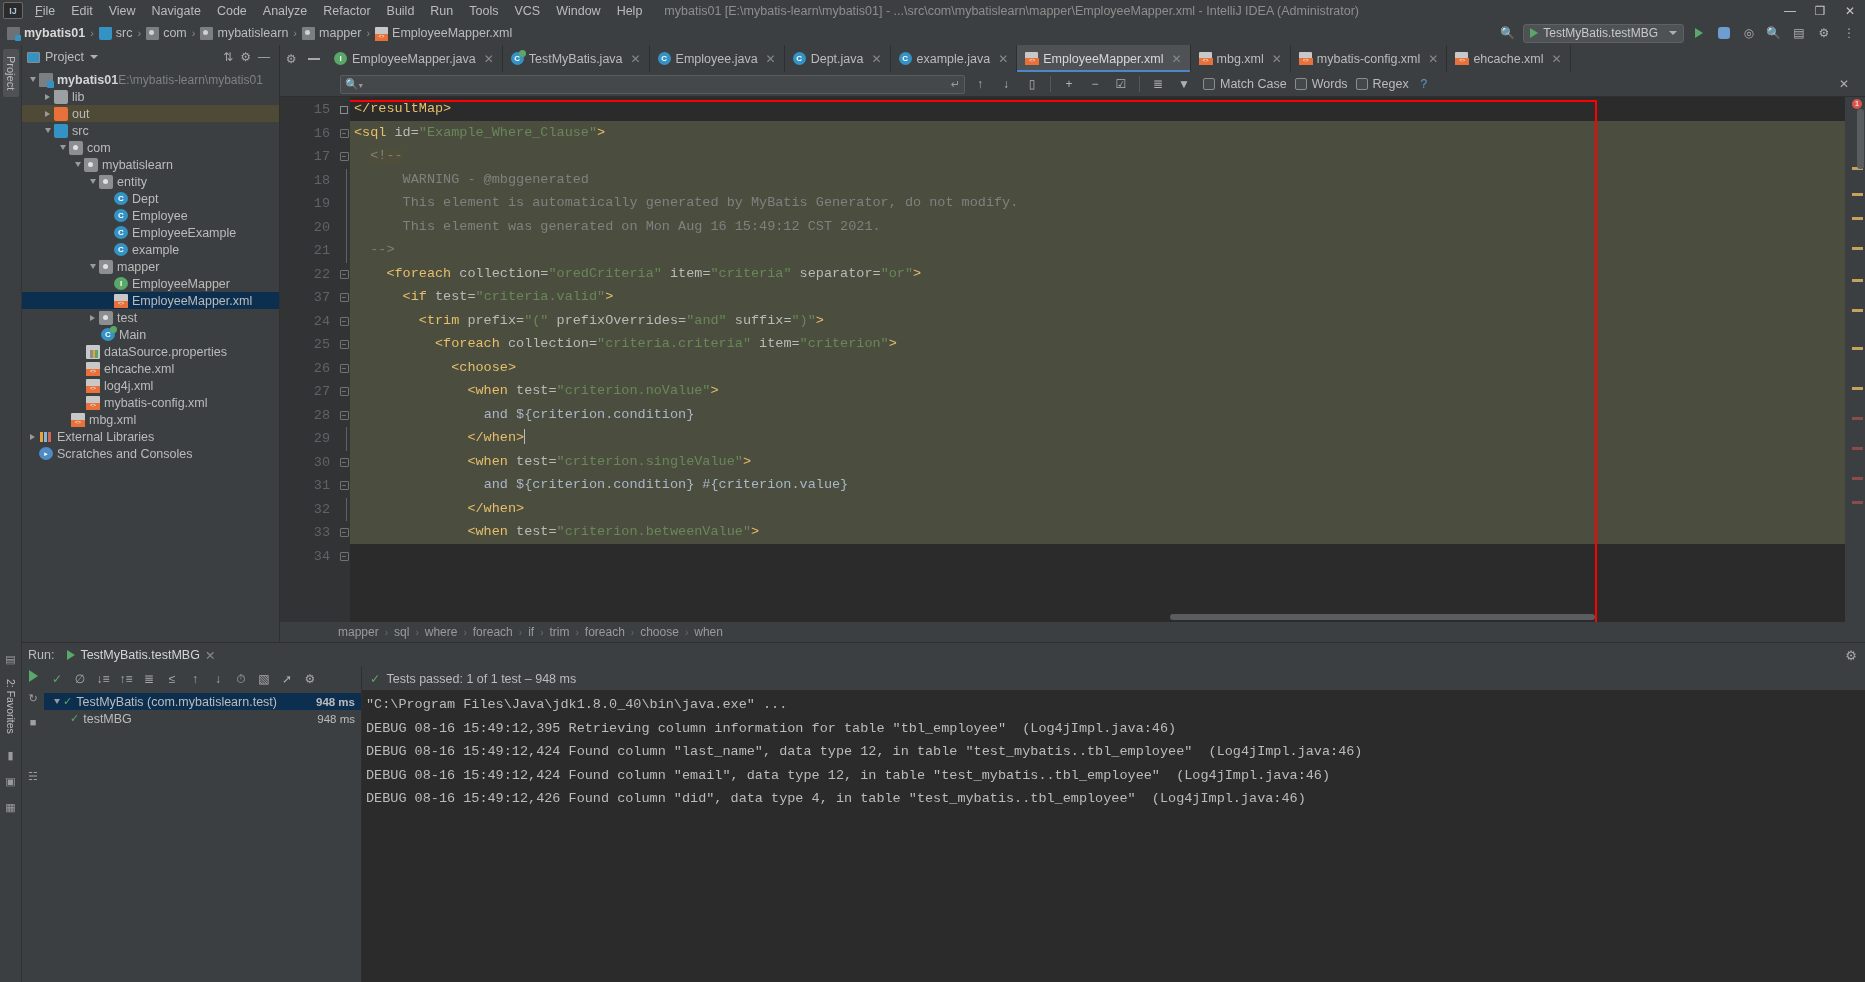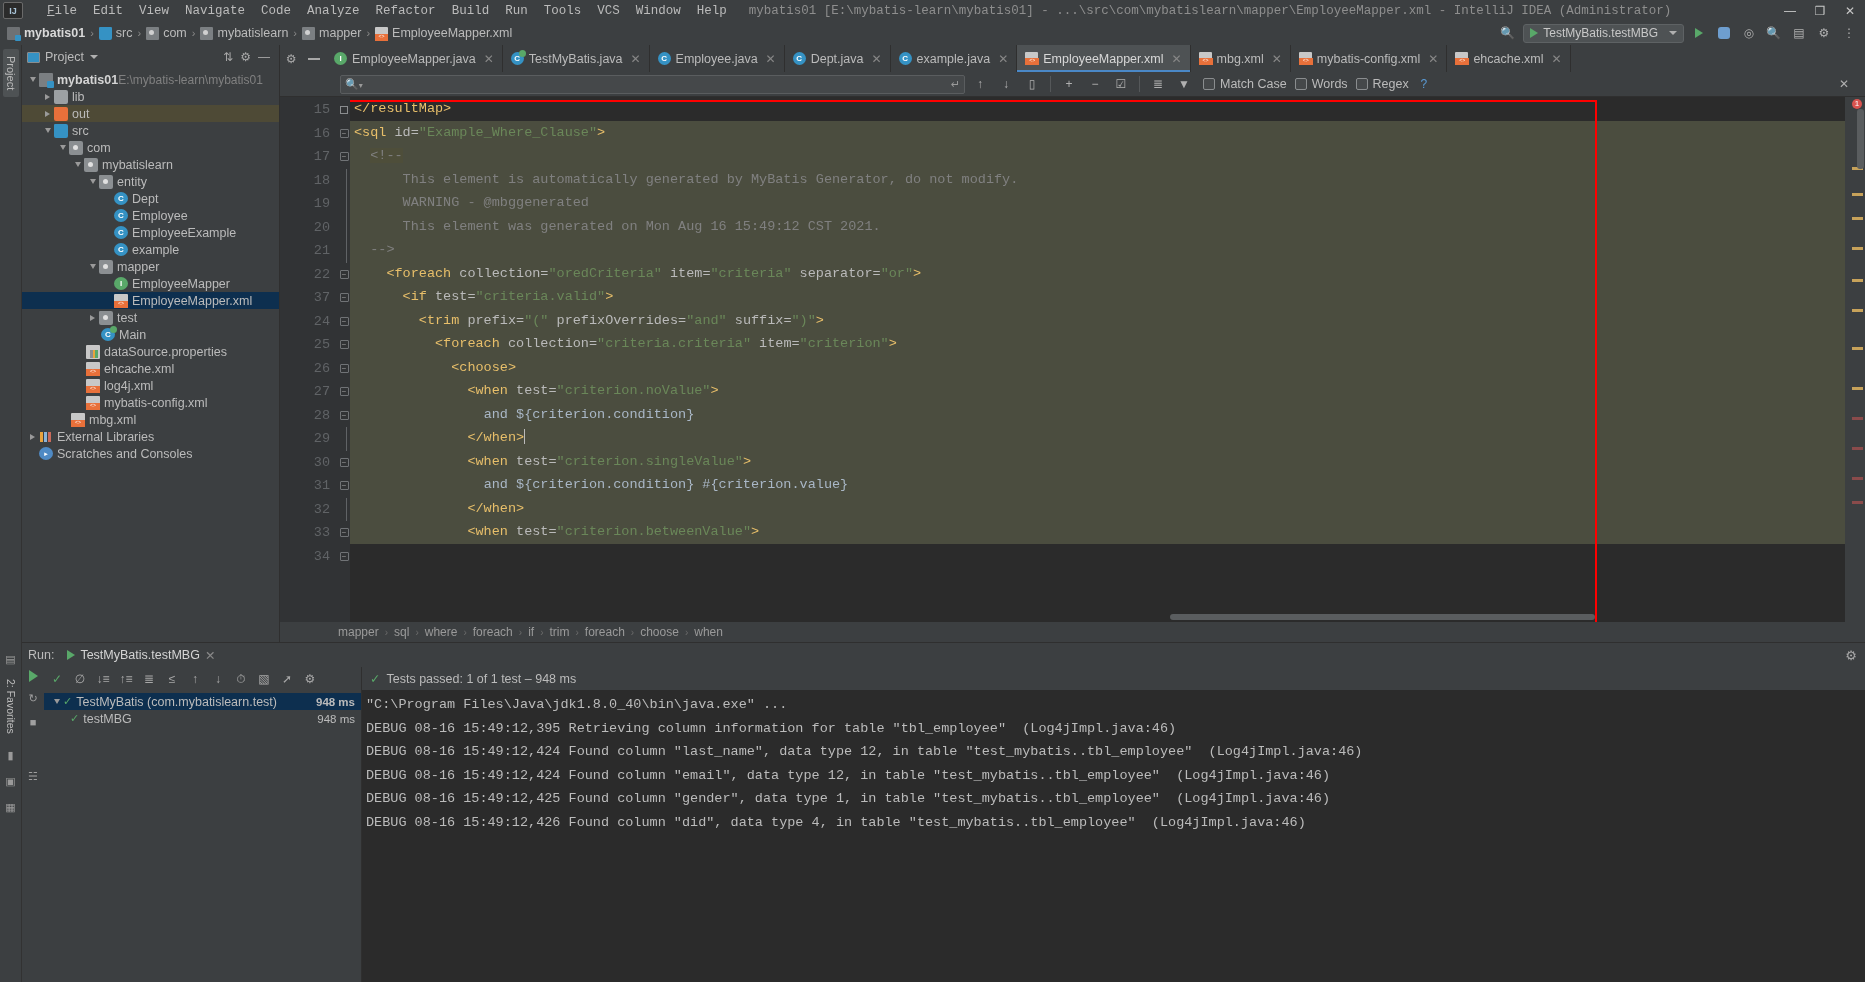--- a/index.html
+++ b/index.html
@@ -15,21 +15,21 @@
   
   .titlebar {
     height: 21px; background: #3c3f41; display: flex; align-items: center;
     flex: 0 0 21px; position: relative;
   }
   .logo-box {
     width: 20px; height: 17px; margin-left: 3px; background: #2b2b2b;
     border: 1px solid #6a6a6a; border-radius: 2px; display:flex; align-items:center; justify-content:center;
     font-size: 9px; color:#a9c4d8; font-weight:bold;
   }
-  .menubar { display: flex; align-items: center; margin-left: 16px; gap: 0px; font-family: Liberation Mono, monospace; }
+  .menubar { display: flex; align-items: center; margin-left: 4px; gap: 0px; }
   .menu-item {
     font-size: 12.5px; color: #bbbbbb; padding: 2px 8px; cursor: default; white-space: nowrap;
   }
   .menu-item u { text-decoration: underline; }
   .win-ctrls { margin-left:auto; display:flex; align-items:center; z-index:3; }
   .win-btn { width: 30px; height: 21px; display:flex; align-items:center; justify-content:center; font-size: 12px; color:#c8c8c8; }
 
   
   .navbar {
     height: 24px; background:#3c3f41; display:flex; align-items:center; flex:0 0 24px;
@@ -620,23 +620,23 @@
             </div>
         </div>
 
         <div class="code-scroll">
           <div class="cline"><span class="t-tag">&lt;/resultMap&gt;</span></div>
 
           <div class="cline hl"><span class="t-tag">&lt;sql </span><span class="t-attr">id=</span><span class="t-val">"Example_Where_Clause"</span><span class="t-tag">&gt;</span></div>
 
           <div class="cline hl"><span style="color:transparent;">  </span><span class="t-cmt" style="background:#4e4e3a;">&lt;!--</span></div>
 
+          <div class="cline hl"><span style="color:transparent;">    </span><span class="t-cmt">  WARNING - @mbggenerated</span></div>
+
           <div class="cline hl"><span style="color:transparent;">    </span><span class="t-cmt">  This element is automatically generated by MyBatis Generator, do not modify.</span></div>
-
-          <div class="cline hl"><span style="color:transparent;">    </span><span class="t-cmt">  WARNING - @mbggenerated</span></div>
 
           <div class="cline hl"><span style="color:transparent;">    </span><span class="t-cmt">  This element was generated on Mon Aug 16 15:49:12 CST 2021.</span></div>
 
           <div class="cline hl"><span style="color:transparent;">  </span><span class="t-cmt">--&gt;</span></div>
 
 
           <div class="cline hl"><span style="color:transparent;">    </span><span class="t-tag">&lt;foreach </span><span class="t-attr">collection=</span><span class="t-val">"oredCriteria"</span><span class="t-attr"> item=</span><span class="t-val">"criteria"</span><span class="t-attr"> separator=</span><span class="t-val">"or"</span><span class="t-tag">&gt;</span></div>
 
           <div class="cline hl"><span style="color:transparent;">      </span><span class="t-tag">&lt;if </span><span class="t-attr">test=</span><span class="t-val">"criteria.valid"</span><span class="t-tag">&gt;</span></div>
 
@@ -769,21 +769,20 @@
         <div class="run-right">
           <div class="run-status">
             <span style="color:#59a869;">✓</span>
             <span>Tests passed: 1 of 1 test – 948 ms</span>
           </div>
           <div class="console">
             <div class="cl cmd">"C:\Program Files\Java\jdk1.8.0_40\bin\java.exe" ...</div>
             <div class="cl dbg">DEBUG 08-16 15:49:12,395 Retrieving column information for table "tbl_employee"  (Log4jImpl.java:46)</div>
             <div class="cl dbg">DEBUG 08-16 15:49:12,424 Found column "last_name", data type 12, in table "test_mybatis..tbl_employee"  (Log4jImpl.java:46)</div>
             <div class="cl dbg">DEBUG 08-16 15:49:12,424 Found column "email", data type 12, in table "test_mybatis..tbl_employee"  (Log4jImpl.java:46)</div>
-            <div class="cl dbg">DEBUG 08-16 15:49:12,425 Found column "gender", data type 1, in table "test_mybatis..tbl_employee"  (Log4jImpl.java:46)</div>
             <div class="cl dbg">DEBUG 08-16 15:49:12,426 Found column "did", data type 4, in table "test_mybatis..tbl_employee"  (Log4jImpl.java:46)</div>
           </div>
         </div>
       </div>
     </div>
   </div>
 
 </div>
 
 </body></html>

